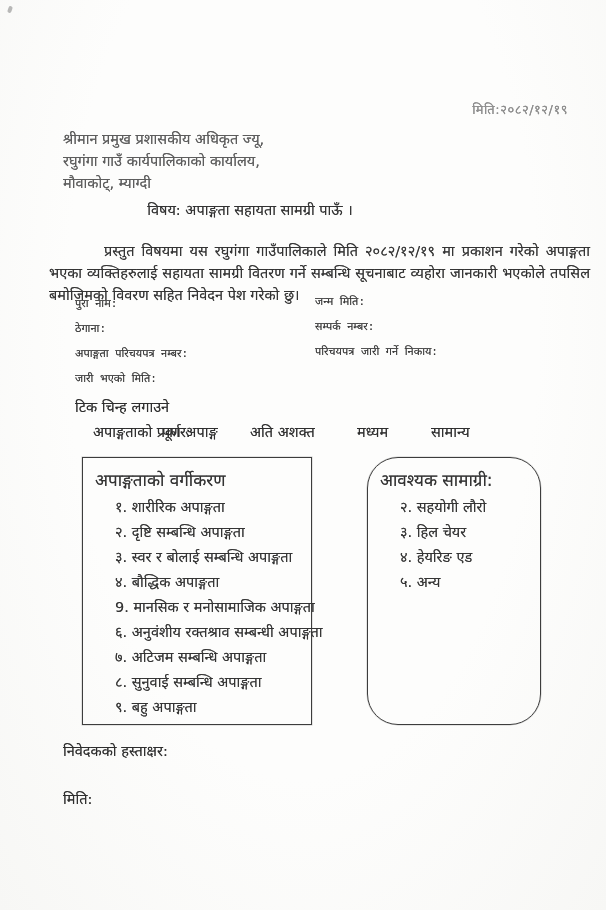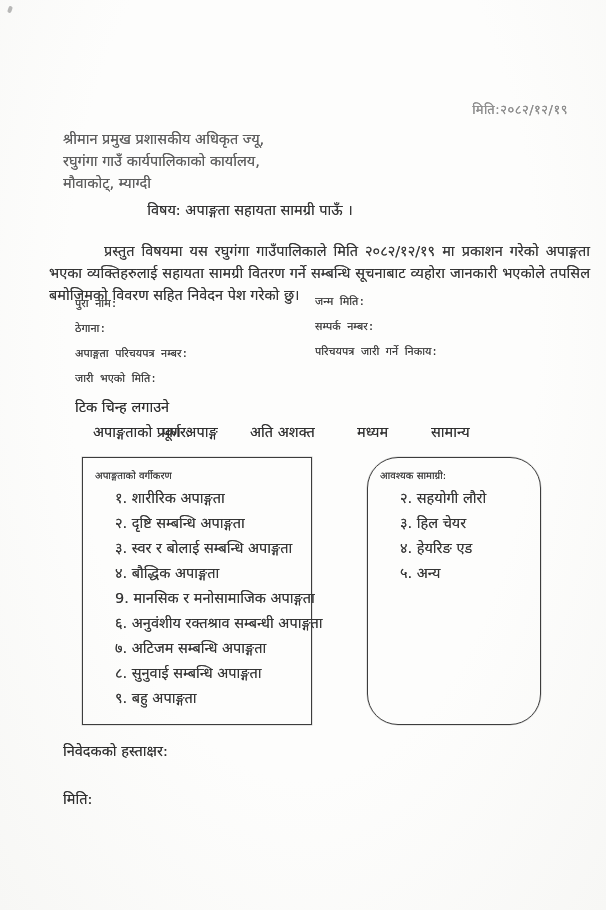--- a/index.html
+++ b/index.html
@@ -89,21 +89,21 @@
   }
   .box-right {
     top: 457px;
     left: 367px;
     width: 172px;
     height: 266px;
     border-radius: 31px;
   }
   .box-title {
     margin: 10px 0 4px 12px;
-    font-size: 10px;
+    font-size: 17px;
     color: #333;
   }
   .box-item {
     margin-left: 32px;
     font-size: 14.5px;
     line-height: 25px;
     white-space: nowrap;
     color: #343434;
   }
   .sig {

